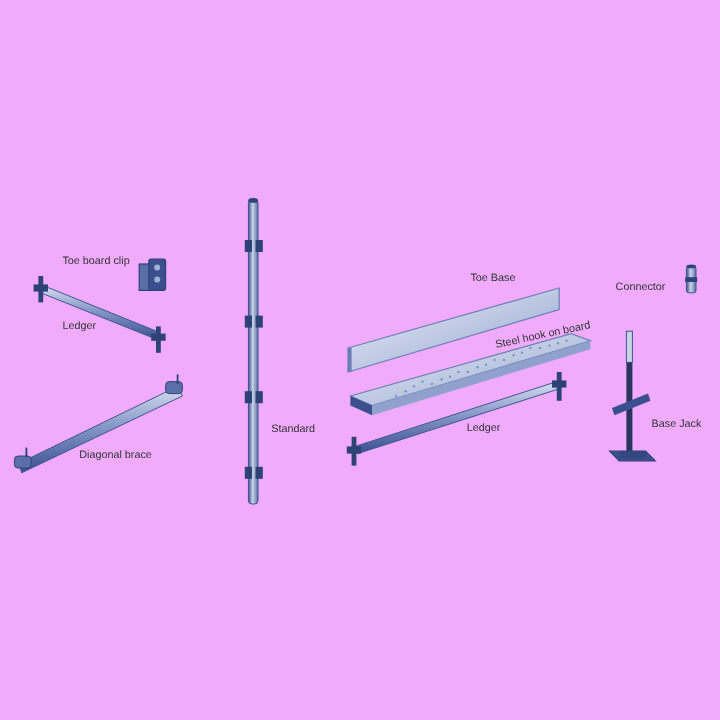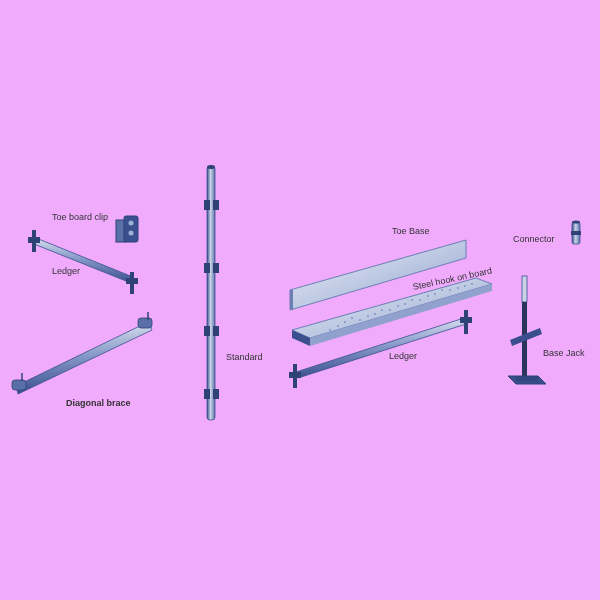--- a/index.html
+++ b/index.html
@@ -131,20 +131,20 @@
       <rect x="522" y="276" width="5" height="26" fill="#c9d3e6" stroke="#3b4f8f" stroke-width="0.8"></rect>
       <rect x="522" y="302" width="5" height="74" fill="#2a355c"></rect>
       <polygon points="510,340 540,328 542,334 512,346" fill="#3b4f8f"></polygon>
       <polygon points="508,376 538,376 546,384 516,384" fill="#3b4f8f" stroke="#2f4277"></polygon>
       <rect x="516" y="376" width="22" height="6" fill="#2f4277" opacity="0.6"></rect>
     </g>
   </svg>
 
   <div class="lbl" style="left:52px; top:212px;">Toe board clip</div>
   <div class="lbl" style="left:52px; top:266px;">Ledger</div>
-  <div class="lbl" style="left:66px; top:398px;font-weight:bold;">Diagonal brace</div>
+  <div class="lbl" style="left:66px; top:374px;">Diagonal brace</div>
   <div class="lbl" style="left:226px; top:352px;">Standard</div>
   <div class="lbl" style="left:392px; top:226px;">Toe Base</div>
   <div class="lbl rot" style="left:414px; top:282px;">Steel hook on board</div>
   <div class="lbl" style="left:389px; top:351px;">Ledger</div>
   <div class="lbl" style="left:513px; top:234px;">Connector</div>
   <div class="lbl" style="left:543px; top:348px;">Base Jack</div>
 </div>
 
 </body></html>

